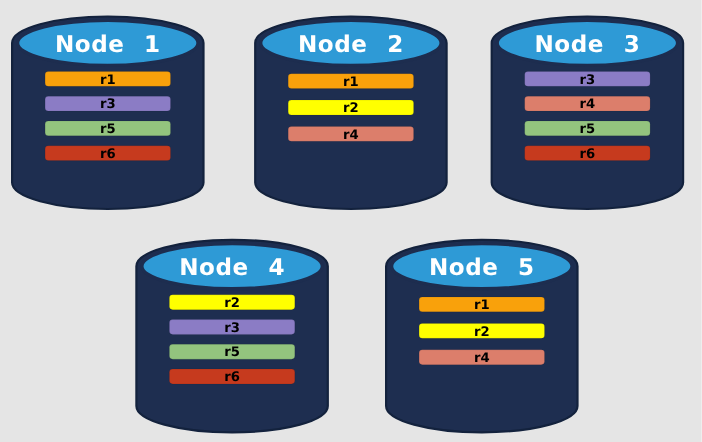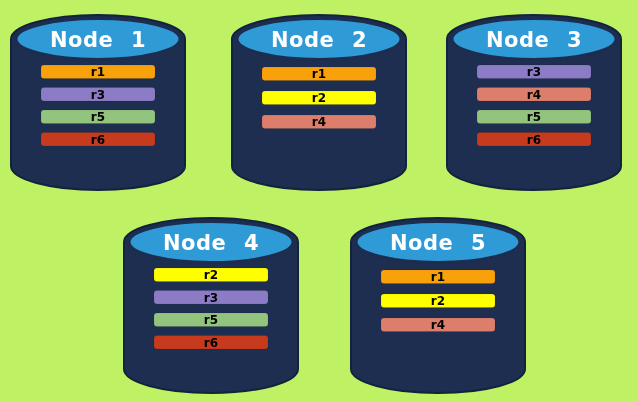--- a/index.html
+++ b/index.html
@@ -5,21 +5,21 @@
   html, body {
     margin: 0;
     padding: 0;
     background: #ffffff;
     font-family: "DejaVu Sans", "Liberation Sans", sans-serif;
   }
   #canvas {
     position: relative;
     width: 638px;
     height: 402px;
-    background: #bef264;
+    background: #e5e5e5;
     overflow: hidden;
   }
   .cyl {
     position: absolute;
     width: 178px;
     height: 190px;
   }
   .cyl-body {
     stroke: #13223d;
     stroke-width: 2;

